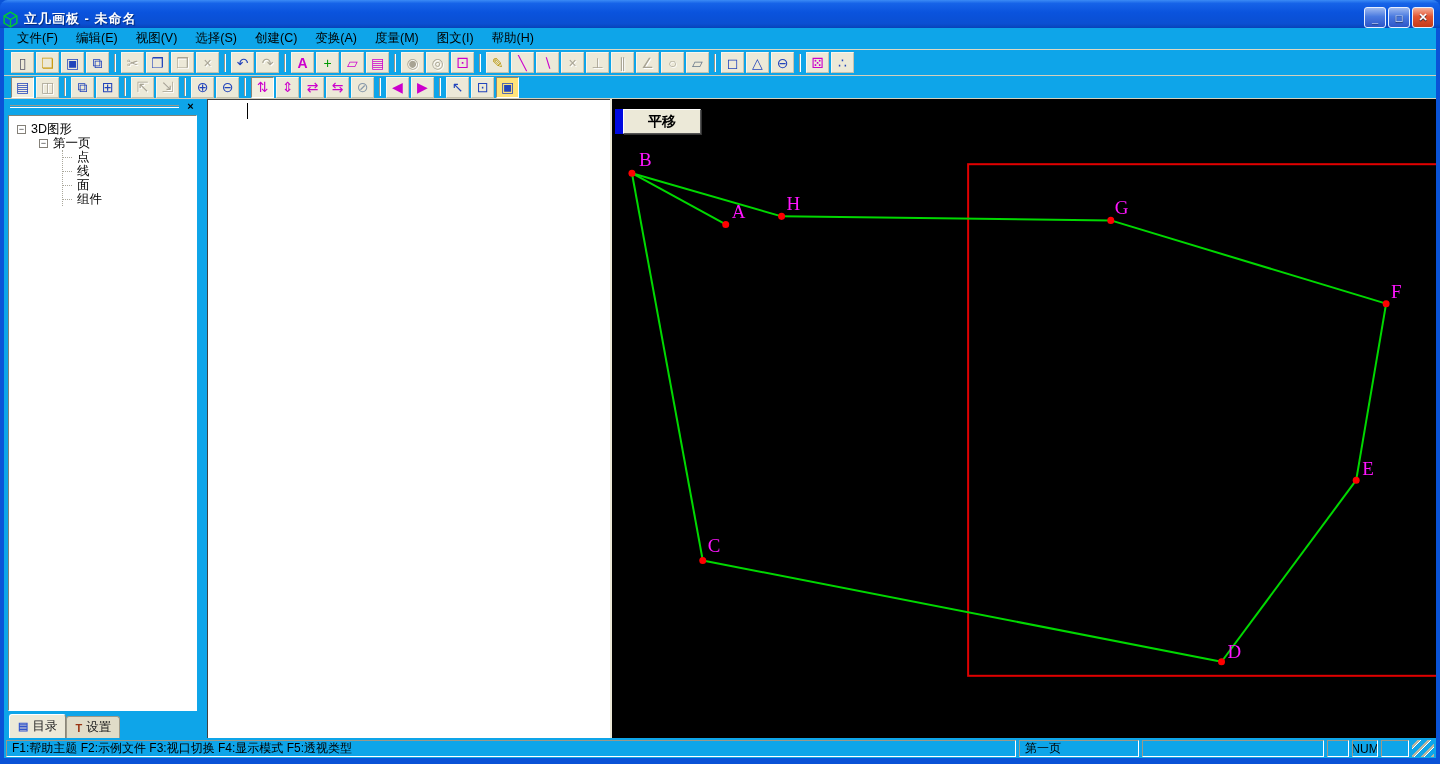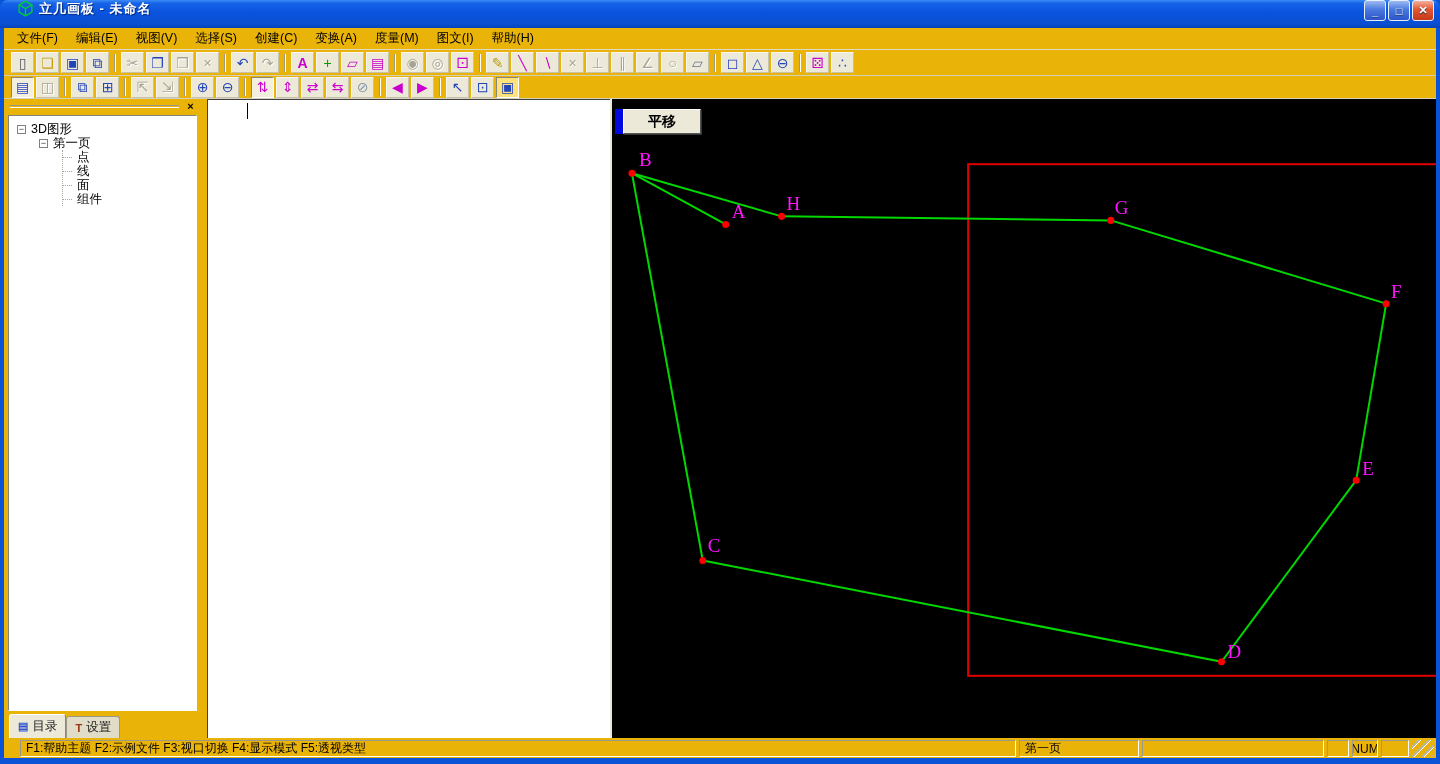--- a/index.html
+++ b/index.html
@@ -1,30 +1,30 @@
 <!DOCTYPE html>
 <html><head>
 <meta charset="utf-8">
 <style>
   * { box-sizing: border-box; margin: 0; padding: 0; }
   html,body { width:1440px; height:764px; overflow:hidden; font-family:"Liberation Sans",sans-serif; }
   .window { position:relative; width:1440px; height:764px; background:#0a53d7; }
   
   .titlebar { position:absolute; top:0; left:0; width:1440px; height:28px;
     background:linear-gradient(180deg,#3b8bf5 0%,#1663e8 12%,#0a53dd 45%,#0a4fd2 85%,#0743b8 100%);
-    border-radius:8px 8px 0 0; display:flex; align-items:flex-start; padding:0 4px 0 17px; }
+    border-radius:8px 8px 0 0; display:flex; align-items:flex-end; padding:0 4px 0 2px; }
   .app-icon { width:17px; height:17px; margin-right:5px; flex:0 0 auto; }
   .title-text { color:#fff; font-weight:bold; font-size:13px; text-shadow:1px 1px 1px #012a7a; letter-spacing:1px; }
   .win-controls { margin-left:auto; display:flex; gap:2px; padding-right:2px; }
   .win-btn { width:22px; height:21px; border:1px solid #e8f0ff; border-radius:3px; color:#fff;
     font-size:11px; font-weight:bold; display:flex; align-items:center; justify-content:center;
     background:linear-gradient(180deg,#9db9f0 0%,#4a7ae0 45%,#2d55c8 100%); text-shadow:0 1px 1px #123; }
   .win-btn.close { background:linear-gradient(180deg,#f5b09a 0%,#e35532 45%,#c43a18 100%); }
   
-  .bodyarea { position:absolute; top:28px; left:4px; right:4px; bottom:6px; background:#eab308;
+  .bodyarea { position:absolute; top:28px; left:4px; right:4px; bottom:6px; background:#0ea5e9;
     display:flex; flex-direction:column; }
   
   .menubar { height:22px; display:flex; align-items:center; padding-left:4px; border-bottom:1px solid #ddd9c3; }
   .menu-item { font-size:12.5px; color:#000; padding:2px 9px; }
   
   .toolbar { display:flex; align-items:center; padding-left:6px; }
   .toolbar.row1 { height:26px; border-bottom:1px solid #d4d0bc; }
   .toolbar.row2 { height:23px; border-bottom:1px solid #d4d0bc; }
   .tbtn { width:23px; height:21px; margin:0 1px; display:flex; align-items:center; justify-content:center;
     font-size:14px; line-height:1; border:1px solid; border-color:#f8f6ee #c6c2ae #c6c2ae #f8f6ee;
@@ -60,21 +60,21 @@
   .egap { width:2px; background:#ECE9D8; }
   
   .viewport { flex:1; background:#000; position:relative; overflow:hidden; }
   .viewport svg { position:absolute; inset:0; width:100%; height:100%; }
   .modewrap { position:absolute; left:3px; top:10px; display:flex; z-index:3; }
   .modebar { width:8px; height:25px; background:#0009e0; }
   .modebtn { width:78px; height:25px; background:#ECE9D8; display:flex; align-items:center; justify-content:center;
     font-size:14px; font-weight:bold; color:#000;
     border:1px solid; border-color:#fff #555 #555 #fff; box-shadow:1px 1px 0 #333; }
   
-  .statusbar { height:20px; display:flex; align-items:stretch; padding:2px 2px 1px 16px; gap:3px; font-size:12px; }
+  .statusbar { height:20px; display:flex; align-items:stretch; padding:2px 2px 1px 2px; gap:3px; font-size:12px; }
   .pane { border:1px solid; border-color:#9c9888 #fff #fff #9c9888; padding:0 5px; display:flex; align-items:center;
     color:#000; overflow:hidden; white-space:nowrap; }
   .pane.help { flex:1; }
   .pane.w120 { width:120px; } .pane.w182 { width:182px; } .pane.w22 { width:22px; }
   .pane.w26 { width:26px; justify-content:center; padding:0 1px; } .pane.w28 { width:28px; }
   .grip { width:22px; background:
      repeating-linear-gradient(135deg, transparent 0 4px, #b8b4a0 4px 6px, #fff 6px 7px); }
 </style>
 </head>
 <body>

